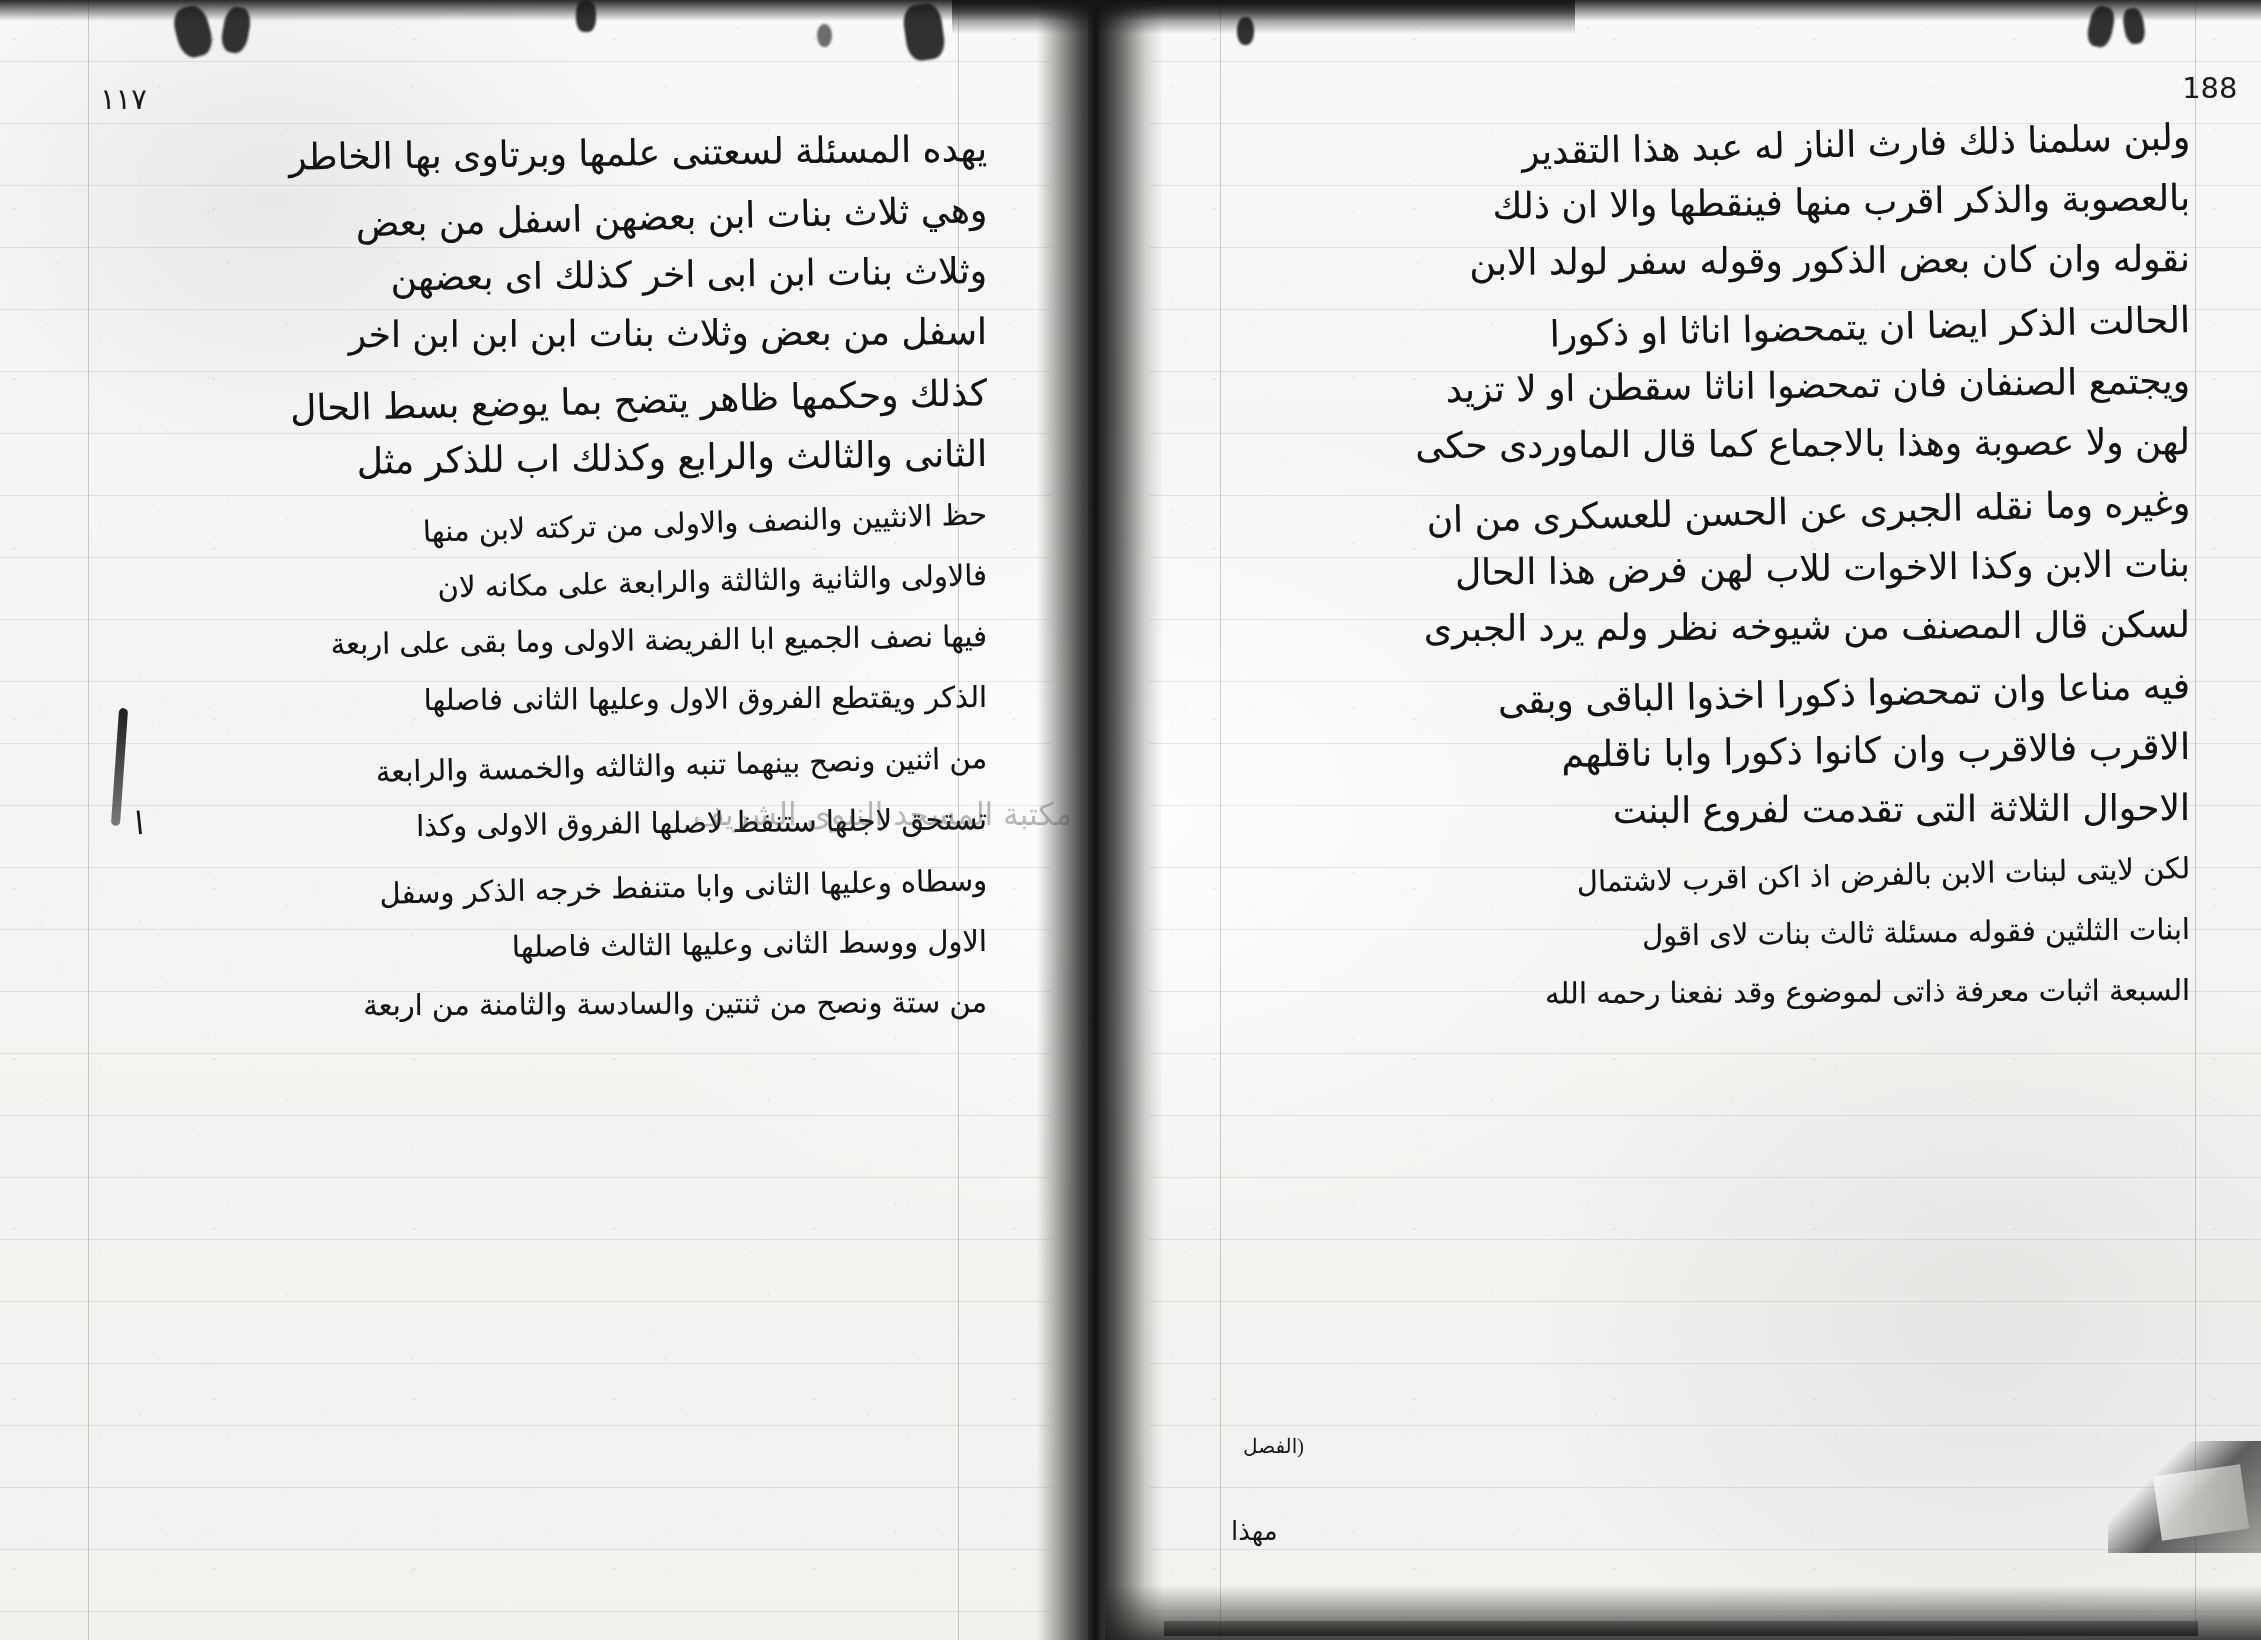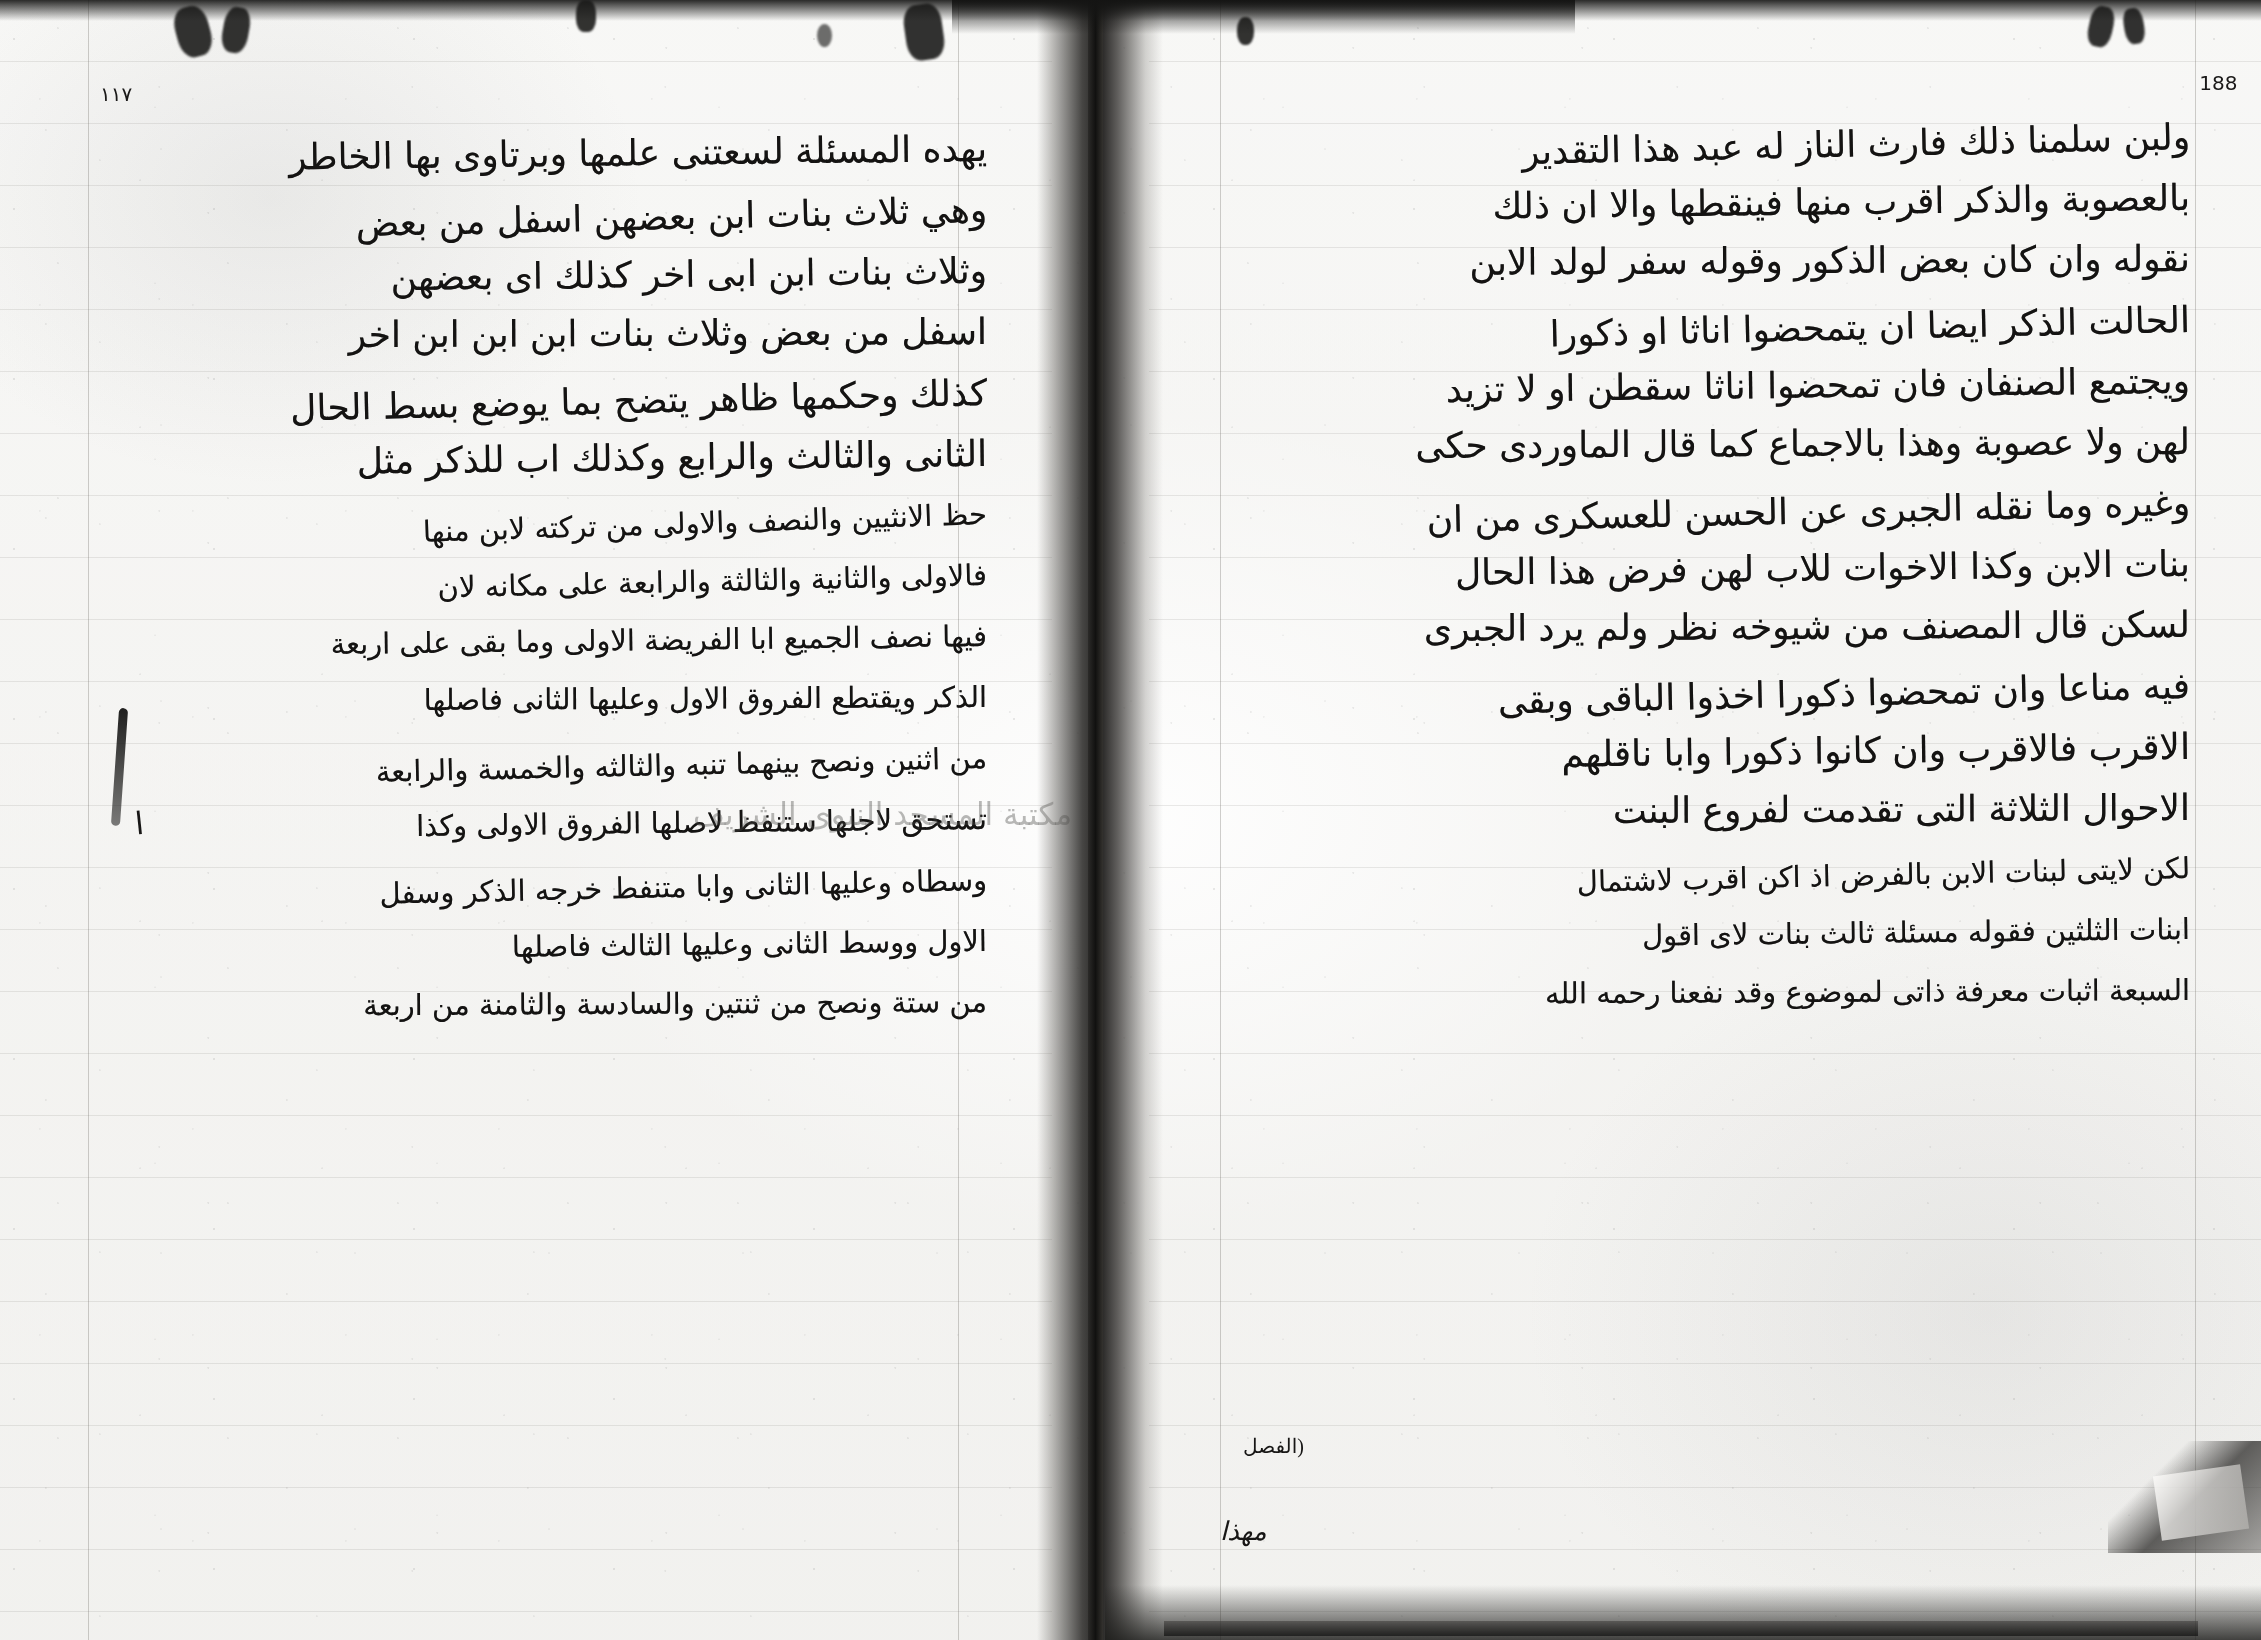--- a/index.html
+++ b/index.html
@@ -208,21 +208,21 @@
     color: #171615;
     font-family: "DejaVu Sans", sans-serif;
     white-space: nowrap;
   }
 
   
   .folio {
     position: absolute;
     direction: rtl;
     color: #1a1918;
-    font-size: 20px;
+    font-size: 29px;
     font-family: "DejaVu Sans", sans-serif;
   }
 
   
   .watermark {
     position: absolute;
     left: 693px;
     top: 796px;
     font-size: 31px;
     color: rgba(70,70,68,0.38);
@@ -312,21 +312,21 @@
       <span class="line sk3">لسكن قال المصنف من شيوخه نظر ولم يرد الجبرى</span>
       <span class="line sk2">فيه مناعا وان تمحضوا ذكورا اخذوا الباقى وبقى</span>
       <span class="line sk1">الاقرب فالاقرب وان كانوا ذكورا وابا ناقلهم</span>
       <span class="line sk3">الاحوال الثلاثة التى تقدمت لفروع البنت</span>
       <span class="line sk2 small">لكن لايتى لبنات الابن بالفرض اذ اكن اقرب لاشتمال</span>
       <span class="line sk1 small">ابنات الثلثين فقوله مسئلة ثالث بنات لاى اقول</span>
       <span class="line sk3 small">السبعة اثبات معرفة ذاتى لموضوع وقد نفعنا رحمه الله</span>
     </div>
 
     <div class="margin-note" style="left:94px; top:1434px; font-size:20px;font-family:Liberation Serif, serif;">(الفصل</div>
-    <div class="margin-note" style="left:71px; top:1516px; font-size:26px;font-style:italic;">مهذا</div>
+    <div class="margin-note" style="left:82px; top:1516px; font-size:26px;">مهذا</div>
 
     <div class="blotch" style="left:940px; top:5.9px; width:23.5px; height:41px; border-radius:40%; transform:rotate(12deg);"></div>
     <div class="blotch" style="left:975px; top:8.2px; width:20px; height:36px; border-radius:40%; transform:rotate(-9deg);"></div>
     <div class="blotch" style="left:88px; top:16.5px; width:16.5px; height:28px; border-radius:45%;"></div>
   </div>
 
   <div class="top-edge"></div>
   <div class="top-edge-2"></div>
   <div class="bottom-edge"></div>
   <div class="bottom-strip"></div>

